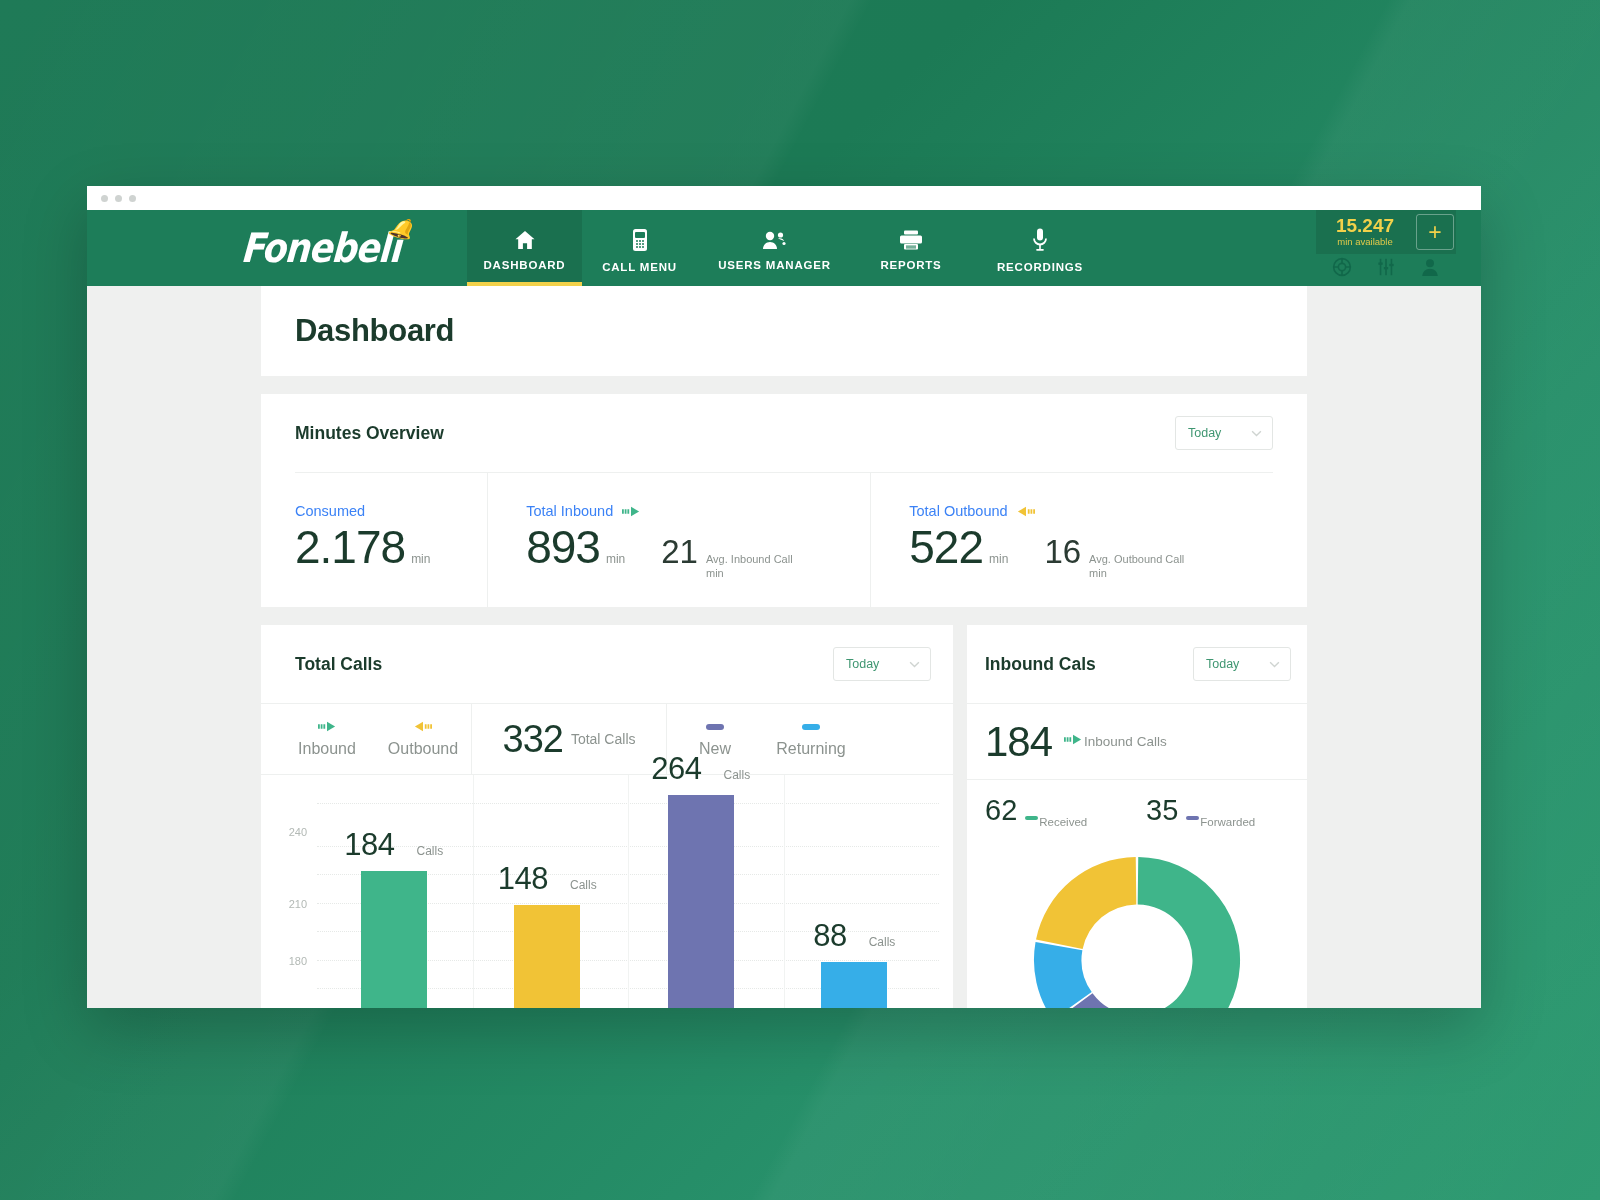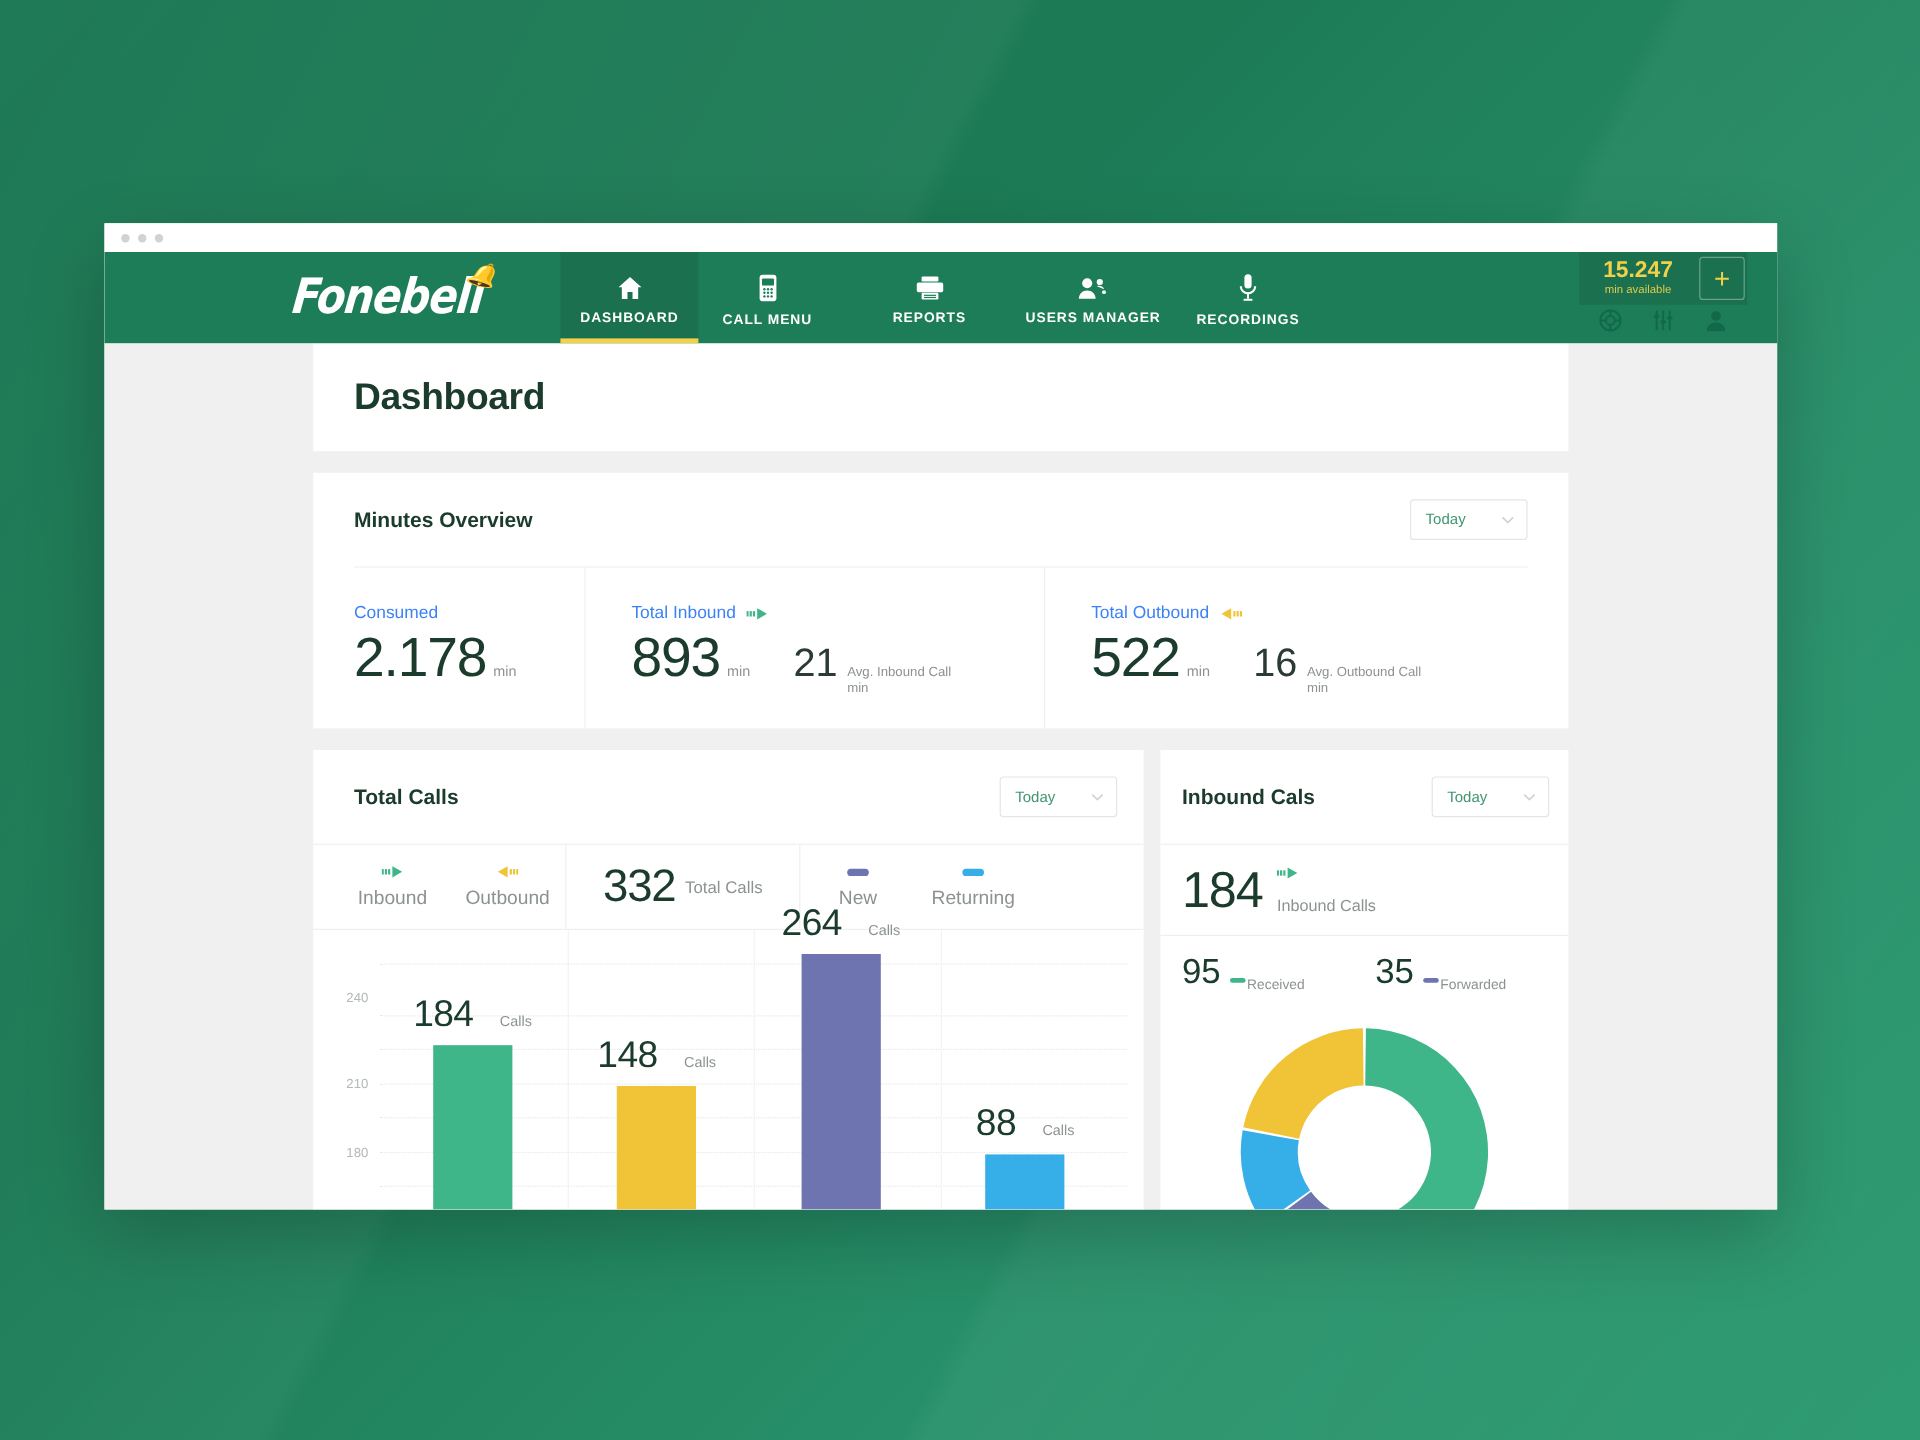--- a/index.html
+++ b/index.html
@@ -398,21 +398,21 @@
     align-items: center;
     padding-left: 18px;
     gap: 12px;
   }
   .ib-big {
     font-size: 42px;
     font-weight: 300;
     color: #1b3b2c;
     letter-spacing: -1px;
   }
-  .ib-right { display: flex; flex-direction: column; gap: 14px; }
+  .ib-right { display: flex; flex-direction: row; gap: 2px; }
   .ib-right .ic { line-height: 0; }
   .ib-right .tx { font-size: 13.5px; color: #8c938f; }
 
   .ib-split {
     border-top: 1px solid #eef0ef;
     height: 62px;
     display: flex;
     align-items: center;
     padding-left: 18px;
   }
@@ -480,42 +480,42 @@
               <circle cx="5" cy="19" r="1" fill="#1d7d59"></circle>
               <circle cx="8" cy="19" r="1" fill="#1d7d59"></circle>
               <circle cx="11" cy="19" r="1" fill="#1d7d59"></circle>
             </svg>
         </span>
         <span class="nav-label">CALL MENU</span>
       </div>
 
       <div class="nav-item">
         <span class="nav-icon">
+          <svg width="26" height="20" viewBox="0 0 26 20" fill="currentColor">
+              <circle cx="8" cy="6" r="4.2"></circle>
+              <path d="M1 19c0-4.2 3.2-7 7-7s7 2.8 7 7H1z"></path>
+              <circle cx="18.5" cy="5" r="2.6"></circle>
+              <path d="M16 8.5c2.6-1 5.4 0.2 6.2 2.6"></path>
+              <circle cx="22" cy="13.5" r="1.6"></circle>
+            </svg>
+        </span>
+        <span class="nav-label">USERS MANAGER</span>
+      </div>
+
+      <div class="nav-item">
+        <span class="nav-icon">
           <svg width="24" height="20" viewBox="0 0 24 20" fill="currentColor">
               <rect x="5" y="0.5" width="14" height="4" rx="1"></rect>
               <rect x="1" y="5.5" width="22" height="8" rx="1.5"></rect>
               <rect x="5" y="14" width="14" height="5.5" rx="1"></rect>
               <rect x="7" y="15.6" width="10" height="1" fill="#1d7d59"></rect>
               <rect x="7" y="17.4" width="10" height="1" fill="#1d7d59"></rect>
             </svg>
         </span>
         <span class="nav-label">REPORTS</span>
-      </div>
-
-      <div class="nav-item">
-        <span class="nav-icon">
-          <svg width="26" height="20" viewBox="0 0 26 20" fill="currentColor">
-              <circle cx="8" cy="6" r="4.2"></circle>
-              <path d="M1 19c0-4.2 3.2-7 7-7s7 2.8 7 7H1z"></path>
-              <circle cx="18.5" cy="5" r="2.6"></circle>
-              <path d="M16 8.5c2.6-1 5.4 0.2 6.2 2.6"></path>
-              <circle cx="22" cy="13.5" r="1.6"></circle>
-            </svg>
-        </span>
-        <span class="nav-label">USERS MANAGER</span>
       </div>
 
       <div class="nav-item">
         <span class="nav-icon">
           <svg width="16" height="24" viewBox="0 0 16 24" fill="currentColor">
               <rect x="5" y="0.5" width="6" height="12" rx="3"></rect>
               <path d="M2 10.5a6 6 0 0 0 12 0" fill="none" stroke="currentColor" stroke-width="1.8"></path>
               <rect x="7.2" y="16.5" width="1.6" height="4.5"></rect>
               <rect x="4.2" y="21" width="7.6" height="1.7" rx="0.8"></rect>
             </svg>
@@ -780,21 +780,21 @@
                   <rect x="6" y="3.5" width="2" height="5"></rect>
                   <path d="M10 0.8 19 6l-9 5.2V0.8z"></path>
                 </svg>
             </span>
             <span class="tx">Inbound Calls</span>
           </span>
         </div>
 
         <div class="ib-split">
           <div class="ib-half">
-            <span class="n">95</span>
+            <span class="n">62</span>
             <span class="meta">
               <span class="dash" style="background:#3FB58A;"></span>
               <span class="lbl">Received</span>
             </span>
           </div>
           <div class="ib-half">
             <span class="n">35</span>
             <span class="meta">
               <span class="dash" style="background:#6E74B0;"></span>
               <span class="lbl">Forwarded</span>

